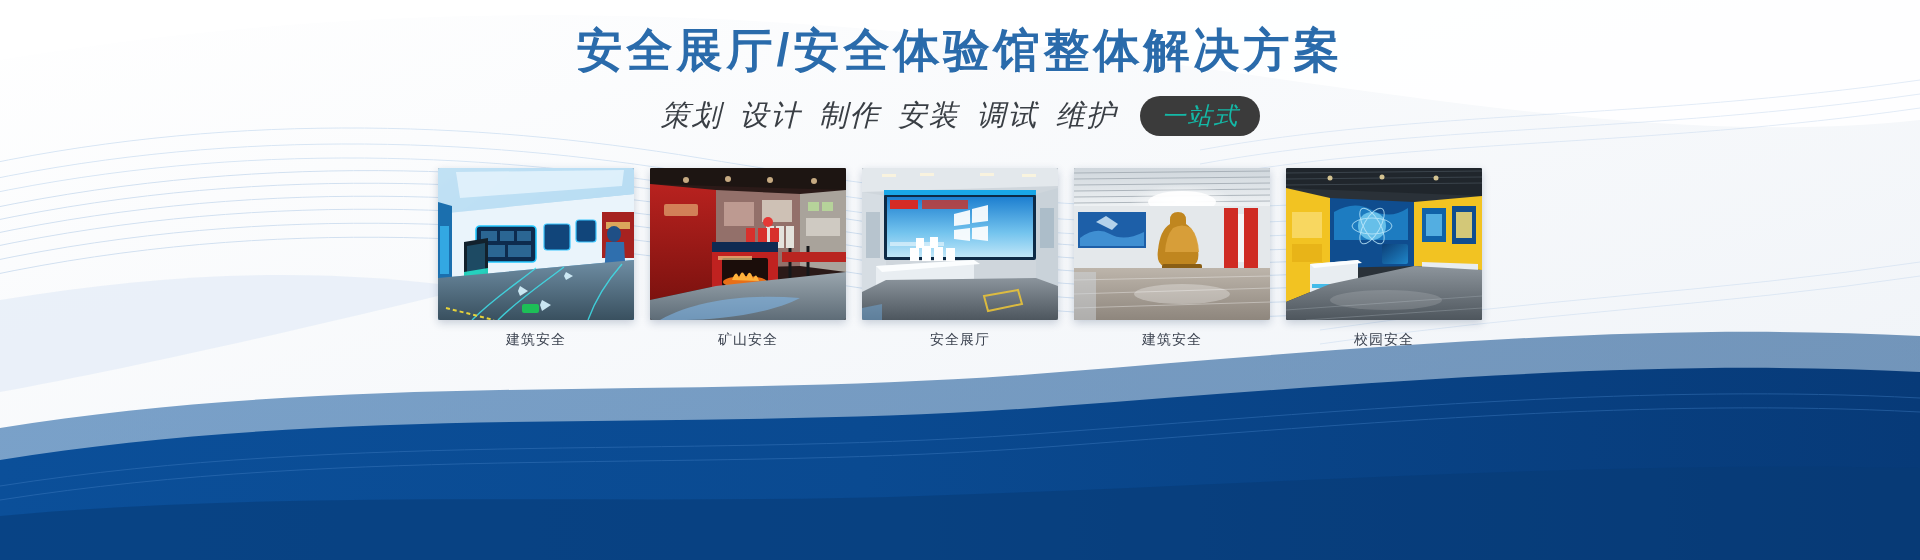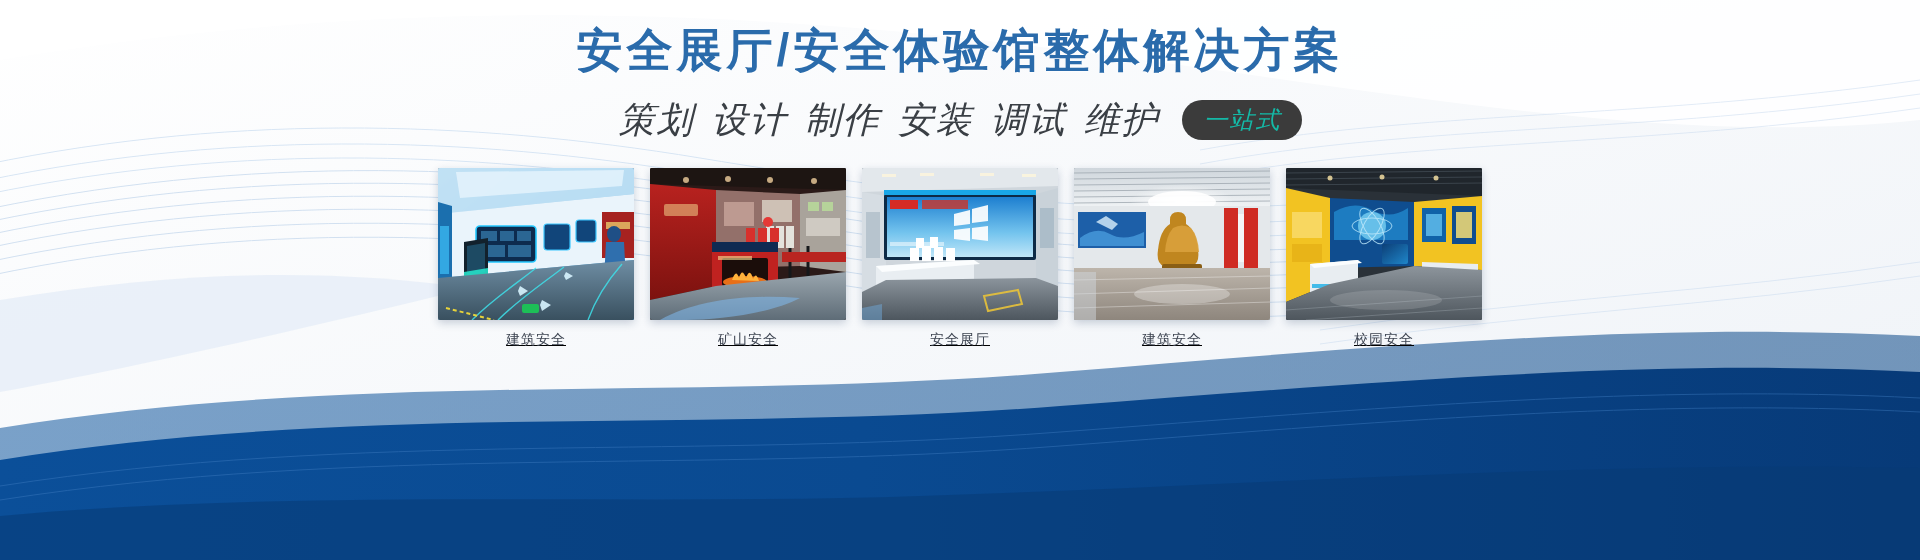--- a/index.html
+++ b/index.html
@@ -41,21 +41,21 @@
   }
   .subline {
     margin-top:16px;
     display:flex;
     align-items:center;
     justify-content:center;
     gap:18px;
     white-space:nowrap;
   }
   .sub-words {
-    font-size:36px;
+    font-size:29px;
     color:#3a3f45;
     letter-spacing:2px;
     font-style:italic;
     font-weight:500;
     display:flex;
     gap:17px;
   }
   .sub-words span { display:inline-block; }
   .pill {
     display:inline-flex;
@@ -75,21 +75,20 @@
   
   .cards {
     position:absolute;
     top:168px;
     left:0; right:0;
     display:flex;
     justify-content:center;
     align-items:flex-start;
     gap:16px;
     z-index:6;
-    text-decoration:underline;
   }
   .card { width:196px; display:flex; flex-direction:column; align-items:center; }
   .thumb {
     width:196px;
     height:152px;
     border-radius:2px;
     overflow:hidden;
     position:relative;
     box-shadow:0 3px 9px rgba(25,50,90,.22);
     background:#22303d;

